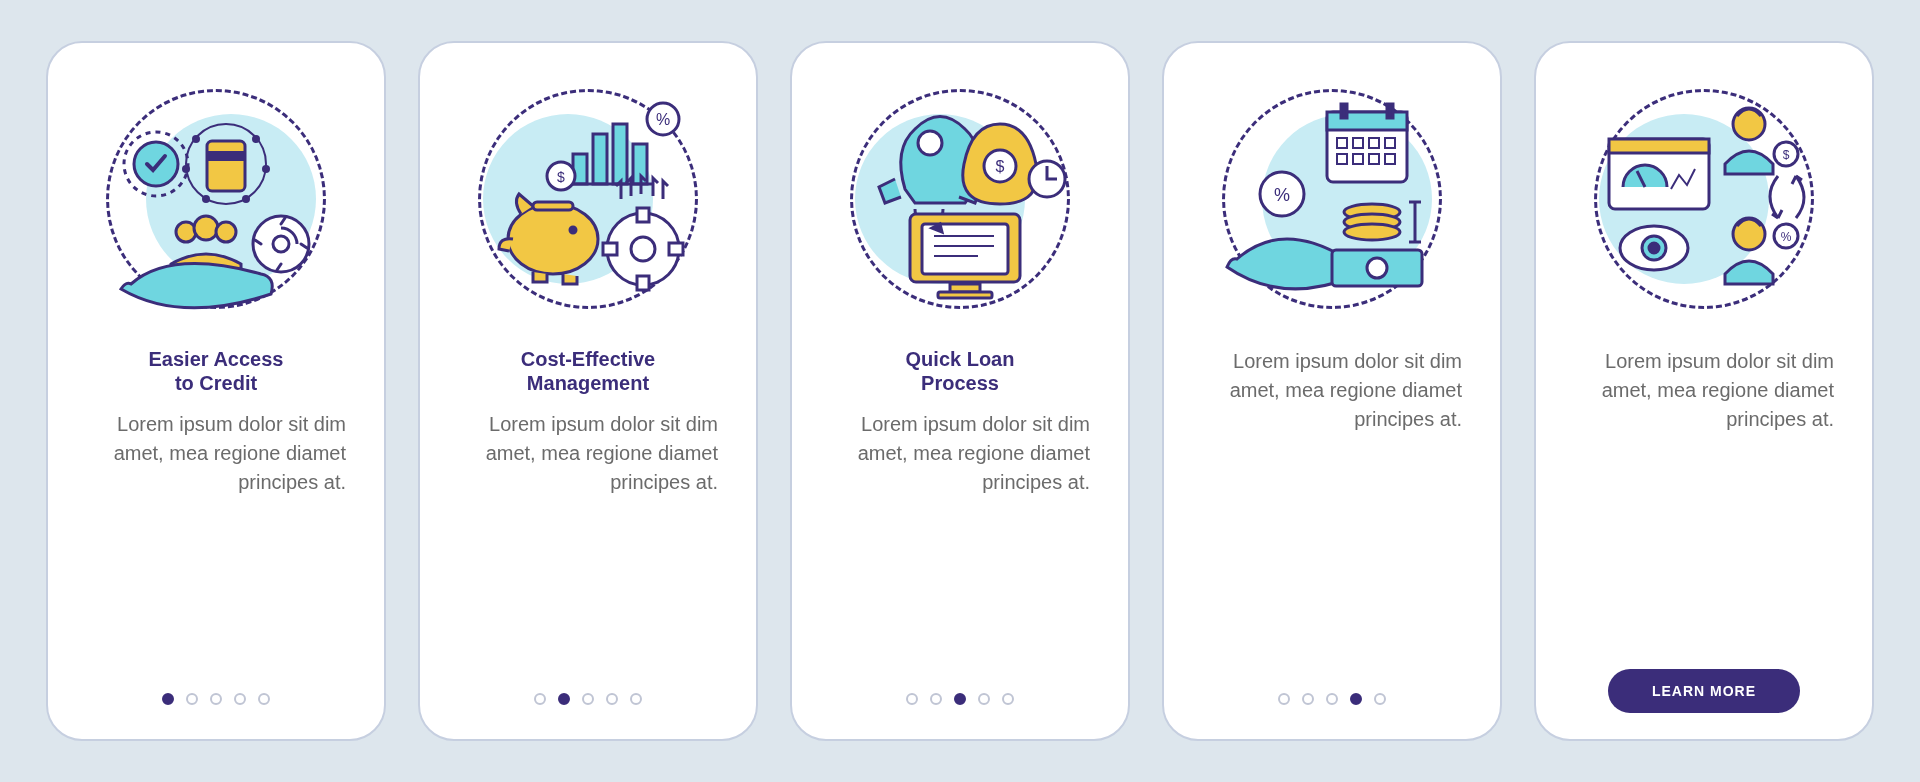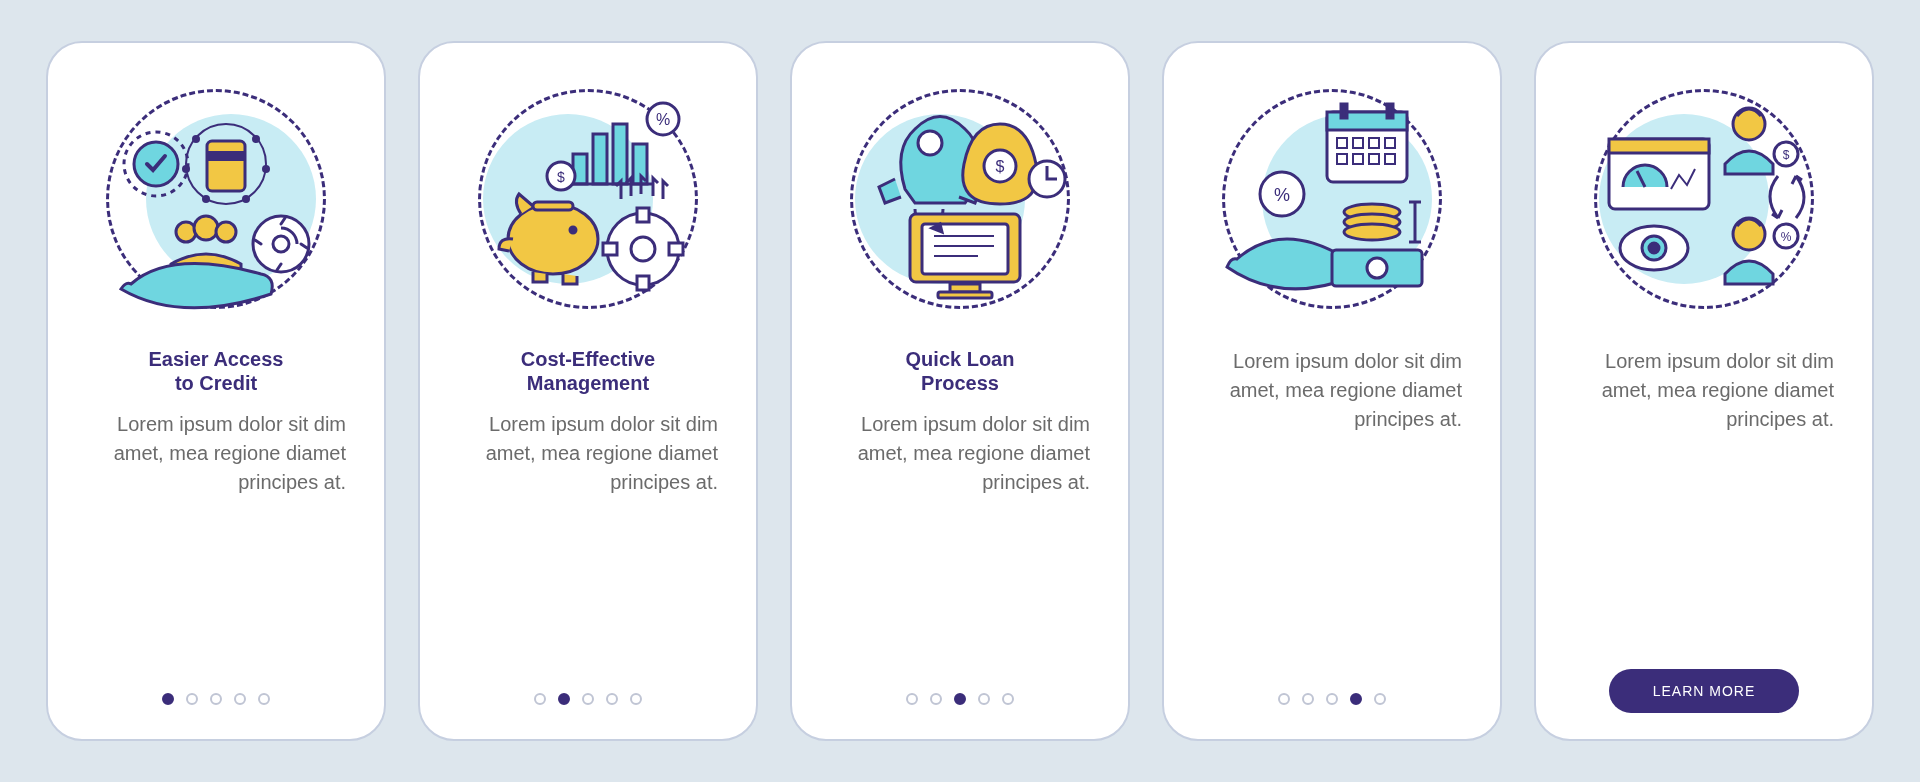--- a/index.html
+++ b/index.html
@@ -80,21 +80,21 @@
     border-radius: 50%;
     border: 2px solid #c0c5d4;
     background: transparent;
   }
   .dot.active { background: #3b2d7a; border-color: #3b2d7a; }
   .cta {
     position: absolute;
     bottom: 26px;
     background: #3b2d7a;
     color: #fff;
-    font-weight: 400;
+    font-weight: 700;
     letter-spacing: 1px;
     font-size: 14px;
     padding: 14px 44px;
     border-radius: 999px;
     border: none;
     cursor: pointer;
   }
 </style>
 </head>
 <body>

